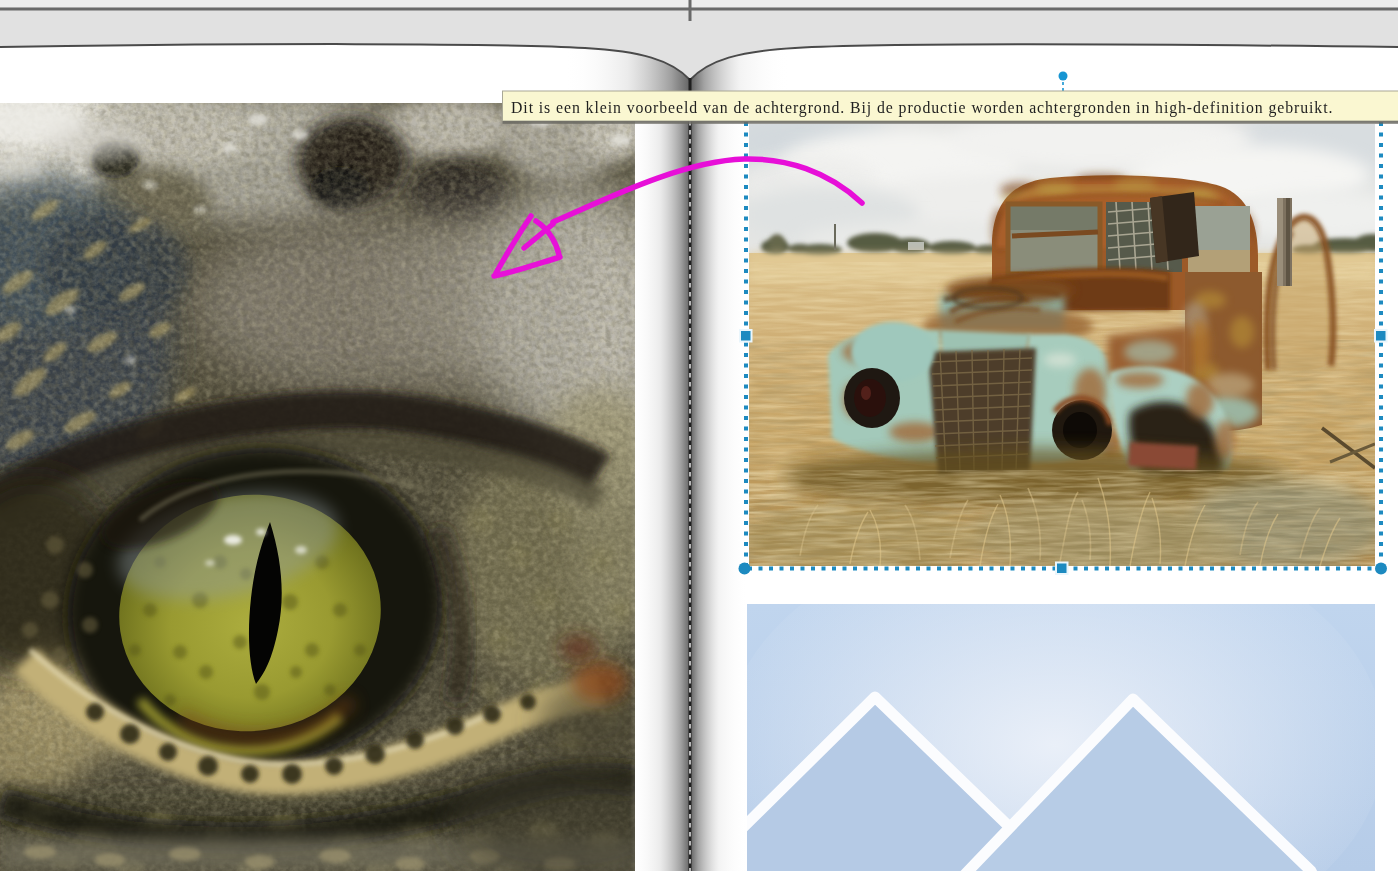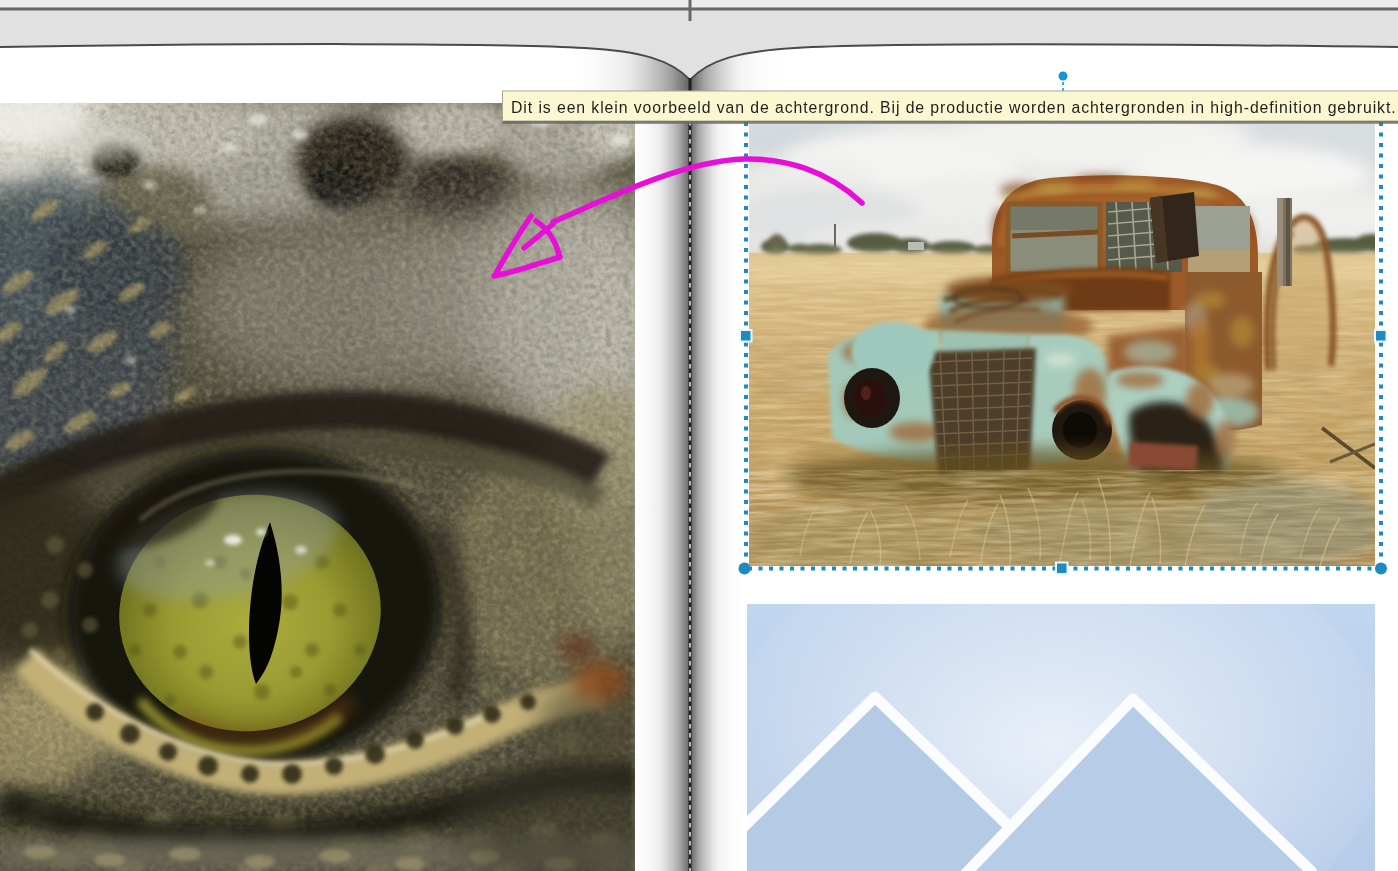--- a/index.html
+++ b/index.html
@@ -1,17 +1,17 @@
 <!DOCTYPE html>
 <html><head>
 <meta charset="utf-8">
 <style>
 html,body{margin:0;padding:0;width:1398px;height:871px;overflow:hidden;background:#e2e2e2;
 font-family:"Liberation Sans",sans-serif;}
-#stage{position:absolute;left:0;top:0;width:1266px;height:871px;}
+#stage{position:absolute;left:0;top:0;width:1266px;height:871px;font-family:Liberation Serif, serif;}
 </style>
 </head>
 <body>
 <div id="stage">
 <svg width="1398" height="871" viewBox="0 0 1398 871">
 <defs>
   <filter id="b2" x="-50%" y="-50%" width="200%" height="200%">
           <feGaussianBlur stdDeviation="2"></feGaussianBlur>
         </filter>
   <filter id="b4" x="-50%" y="-50%" width="200%" height="200%">

